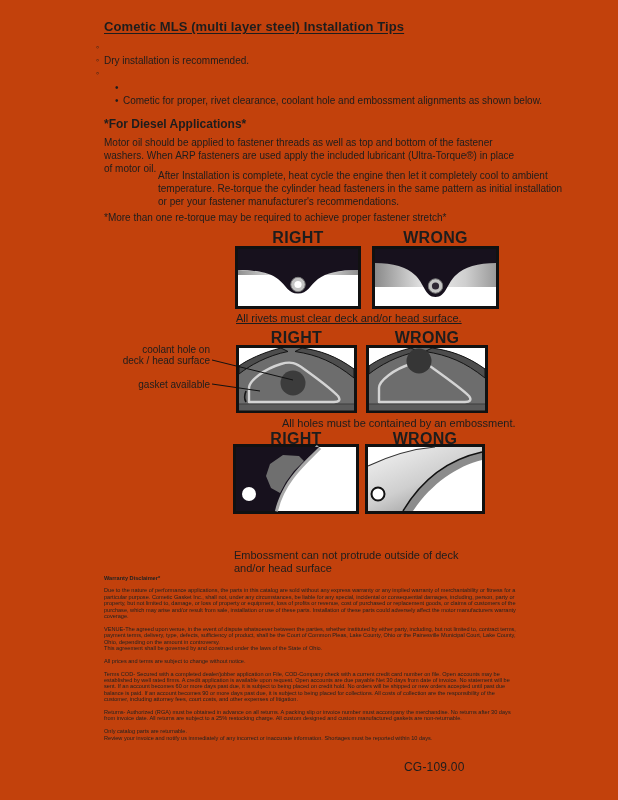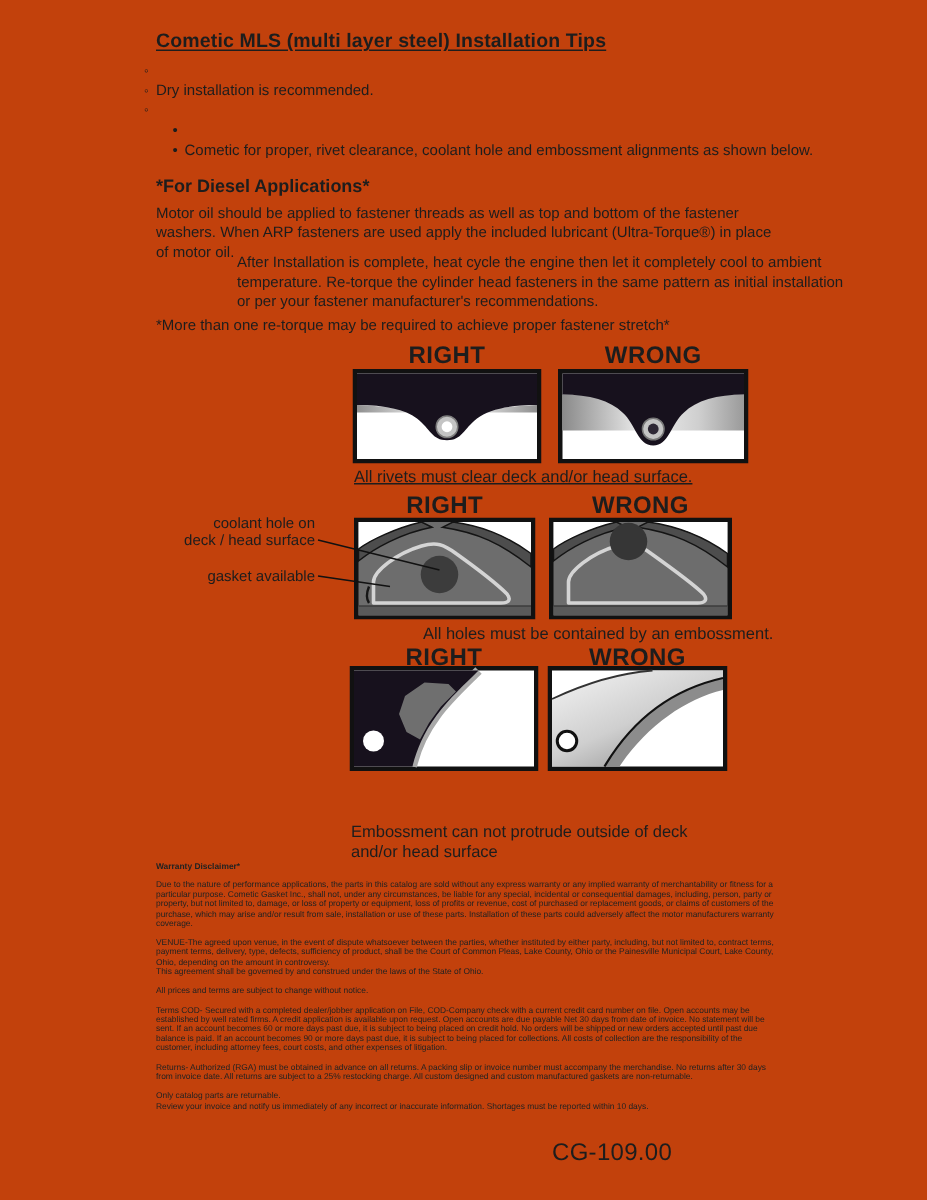--- a/index.html
+++ b/index.html
@@ -22,21 +22,21 @@
   .p1{left:104px;top:136px;width:414px;}
   .p2{left:111px;top:169px;width:414px;margin-left:47px;}
   .note{left:104px;top:211px;width:430px;}
   .dlabel{font-size:16px;font-weight:bold;text-align:center;letter-spacing:0.3px;}
   .caption{font-size:11px;line-height:12.5px;white-space:pre-line;}
   .panel{display:block;}
   .callout{font-size:10px;line-height:11px;text-align:right;white-space:pre-line;}
   .legal{left:104px;top:575px;width:414px;font-size:5.6px;line-height:6.4px;color:#222;}
   .legal p{margin:0 0 6.4px 0;white-space:pre-line;}
   .legal .lh{font-weight:bold;margin-bottom:6px;}
-  .pagenum{left:368px;top:760px;font-size:16px;letter-spacing:0.2px;}
+  .pagenum{left:404px;top:760px;font-size:12px;letter-spacing:0.2px;}
 </style>
 </head>
 <body>
 
 <div class="page">
 
   <div class="abs title">Cometic MLS (multi layer steel) Installation Tips</div>
 
   <div class="abs tips">
     <div class="bullet">

